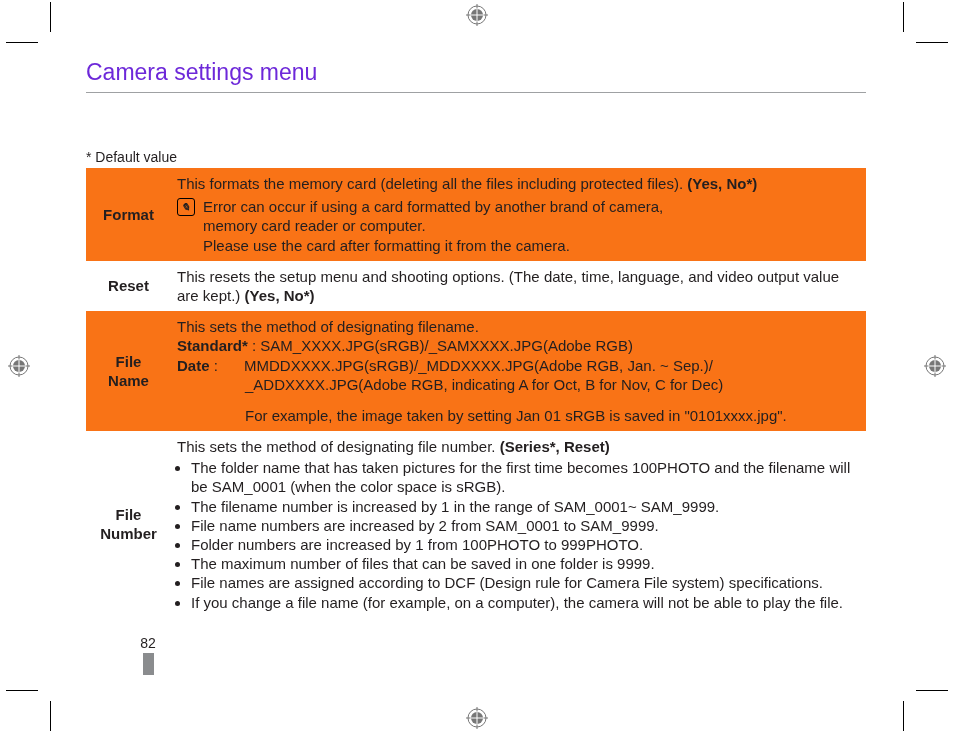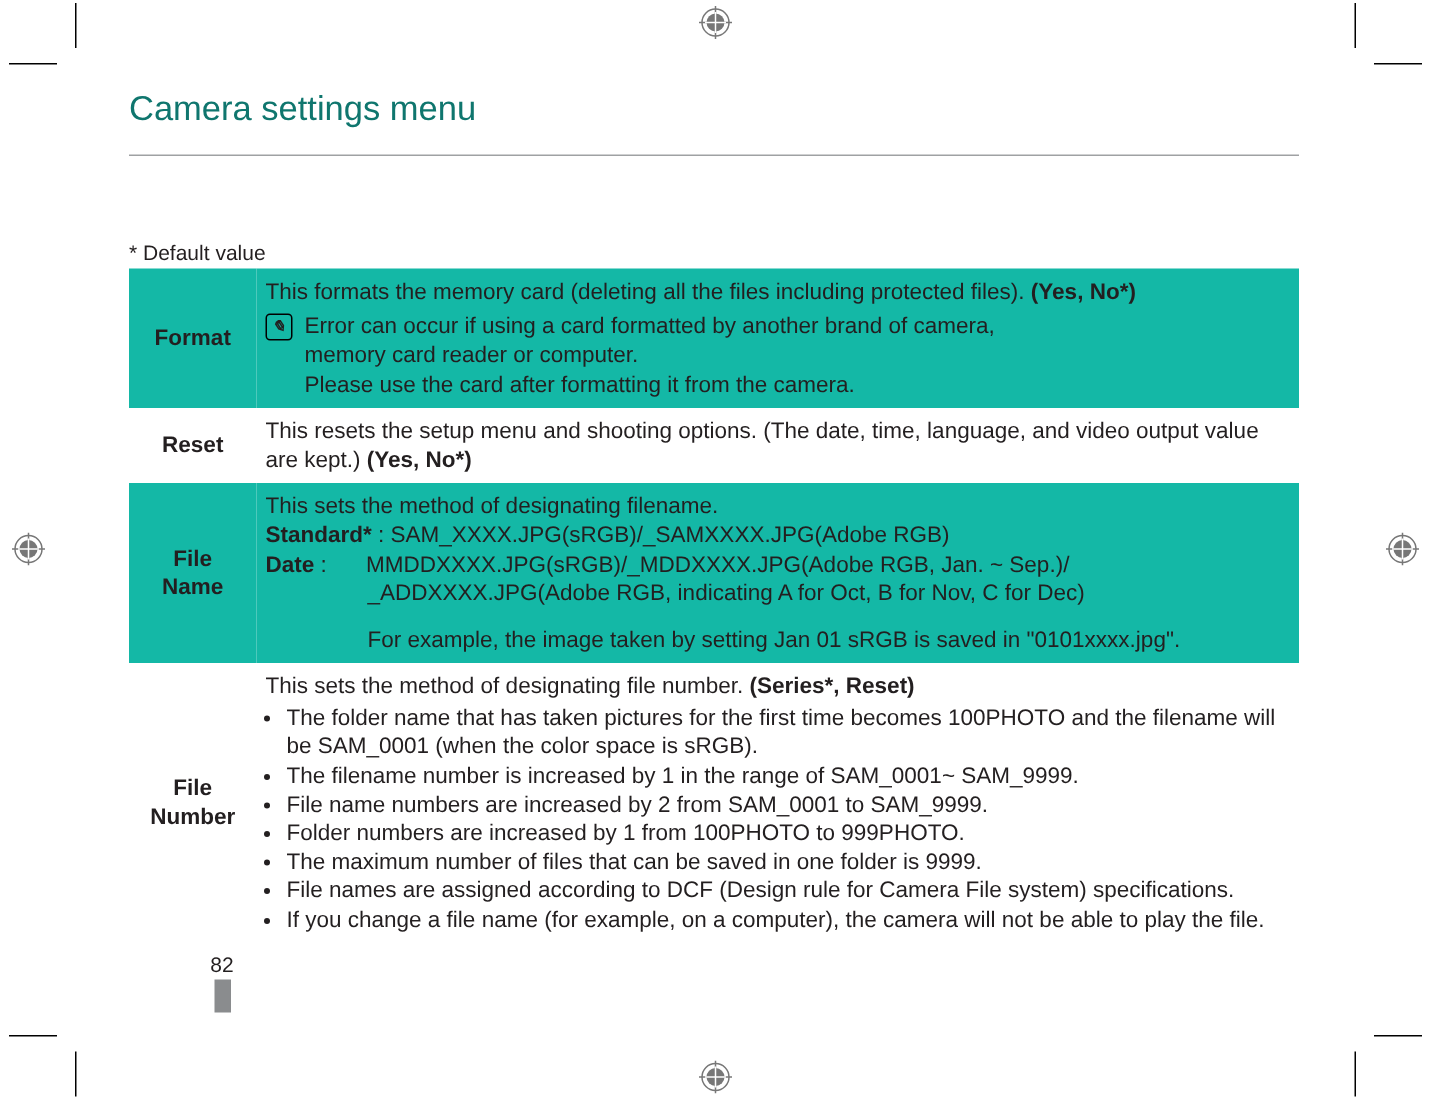--- a/index.html
+++ b/index.html
@@ -22,23 +22,23 @@
   .reg svg{display:block;}
   
   .page{
     position:absolute;
     left:86px;
     top:59px;
     width:780px;
   }
   .title-bar{
     font-size:23px;
-    color:#0f766e;
+    color:#6d28d9;
     border-bottom:1.5px solid #9fa1a3;
-    padding-bottom:17px;
+    padding-bottom:6px;
     margin-bottom:56px;
     font-family:Arial,Helvetica,sans-serif;
   }
   .section-row{
     display:flex;
     justify-content:space-between;
     align-items:flex-end;
     margin-bottom:3px;
   }
   .section-title{
@@ -62,21 +62,21 @@
     text-align:left;
     font-size:15px;
     line-height:1.28;
   }
   table.settings th{
     width:85px;
     text-align:center;
     font-weight:bold;
     vertical-align:middle;
   }
-  tr.grey td,tr.grey th{background:#14b8a6;}
+  tr.grey td,tr.grey th{background:#f97316;}
   tr.white td,tr.white th{background:#fff;}
   .note-box{display:flex;align-items:flex-start;gap:8px;margin-top:4px;}
   .note-icon{width:18px;height:18px;border:1.5px solid #000;border-radius:3px;display:flex;align-items:center;justify-content:center;font-size:11px;font-style:italic;font-weight:bold;flex:0 0 auto;margin-top:1px; font-family:"Times New Roman",serif;}
   .note-icon span{transform:skewX(-6deg);}
   ul.bullets{margin:2px 0 0 0;padding:0 0 0 14px;}
   ul.bullets li{margin:0;padding:0;}
   .pagenum-wrap{
     position:absolute;
     left:133px;
     top:635px;

